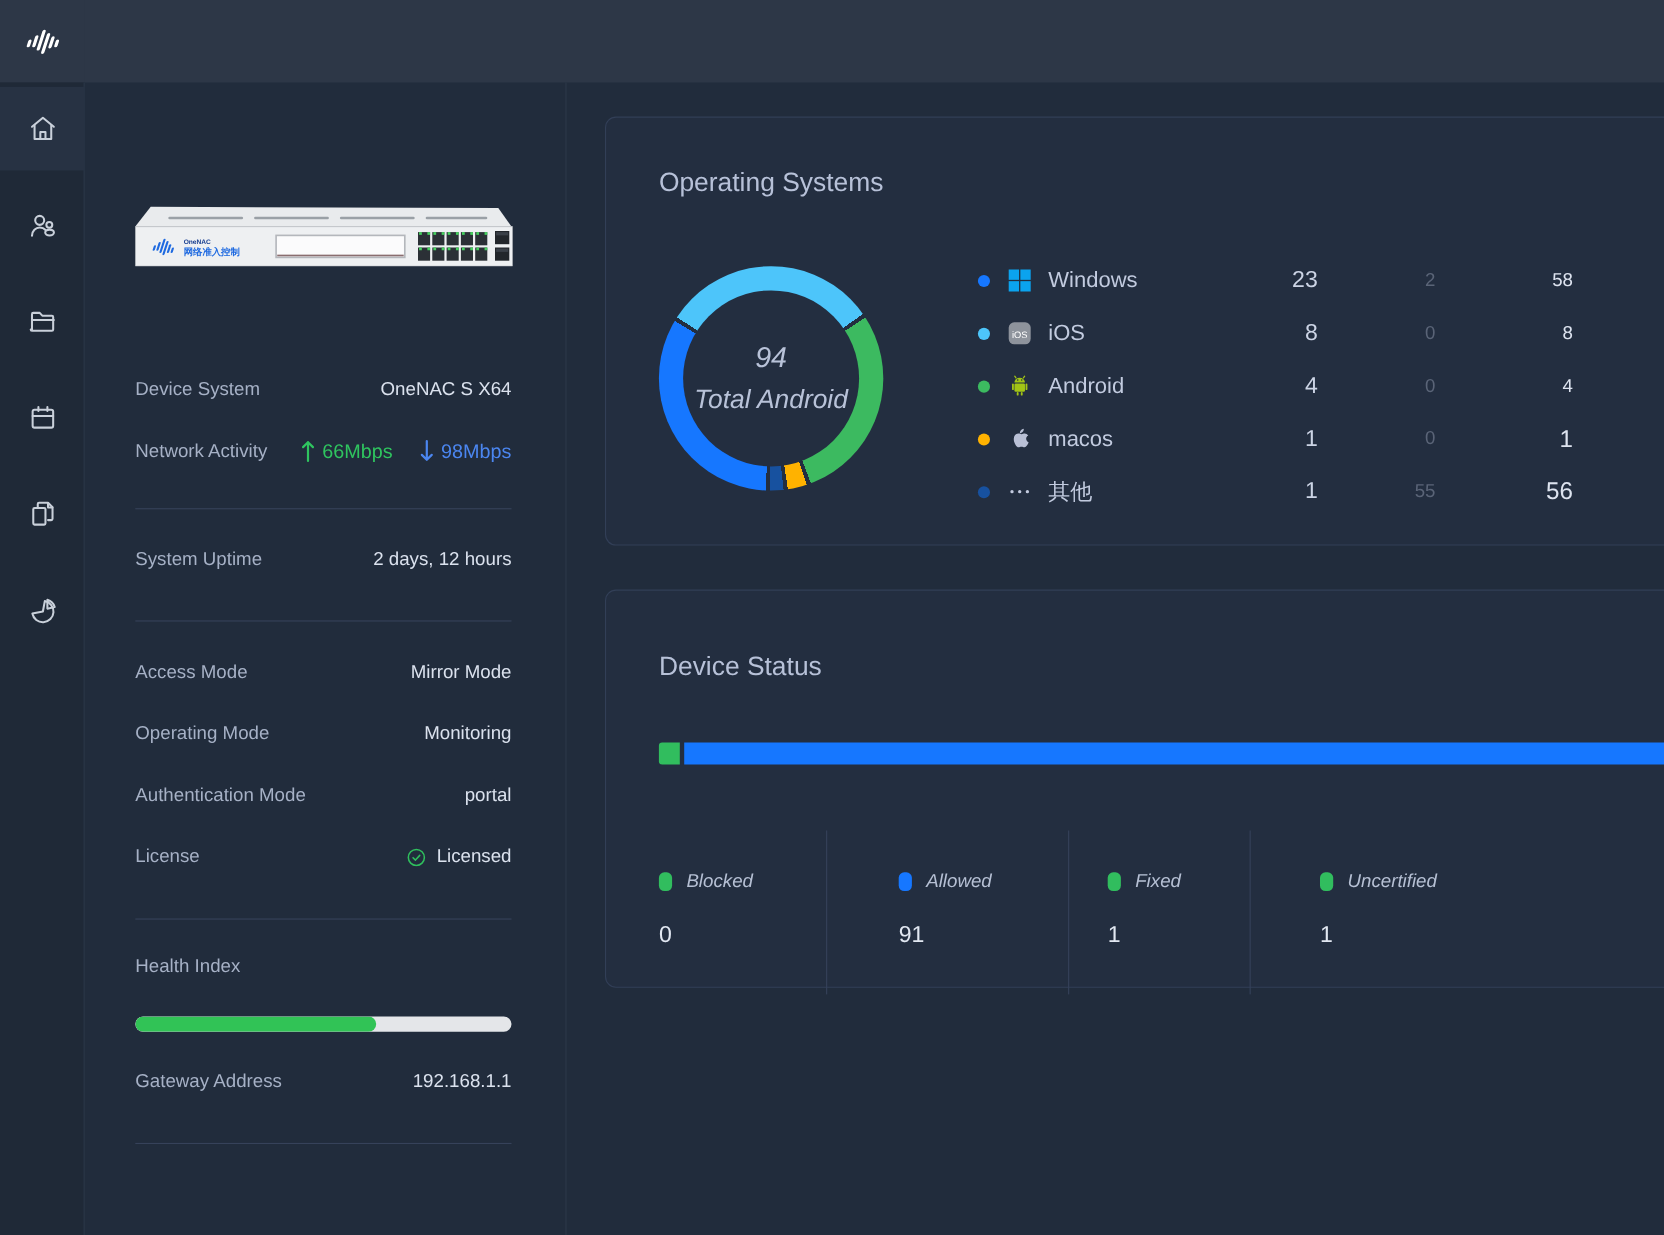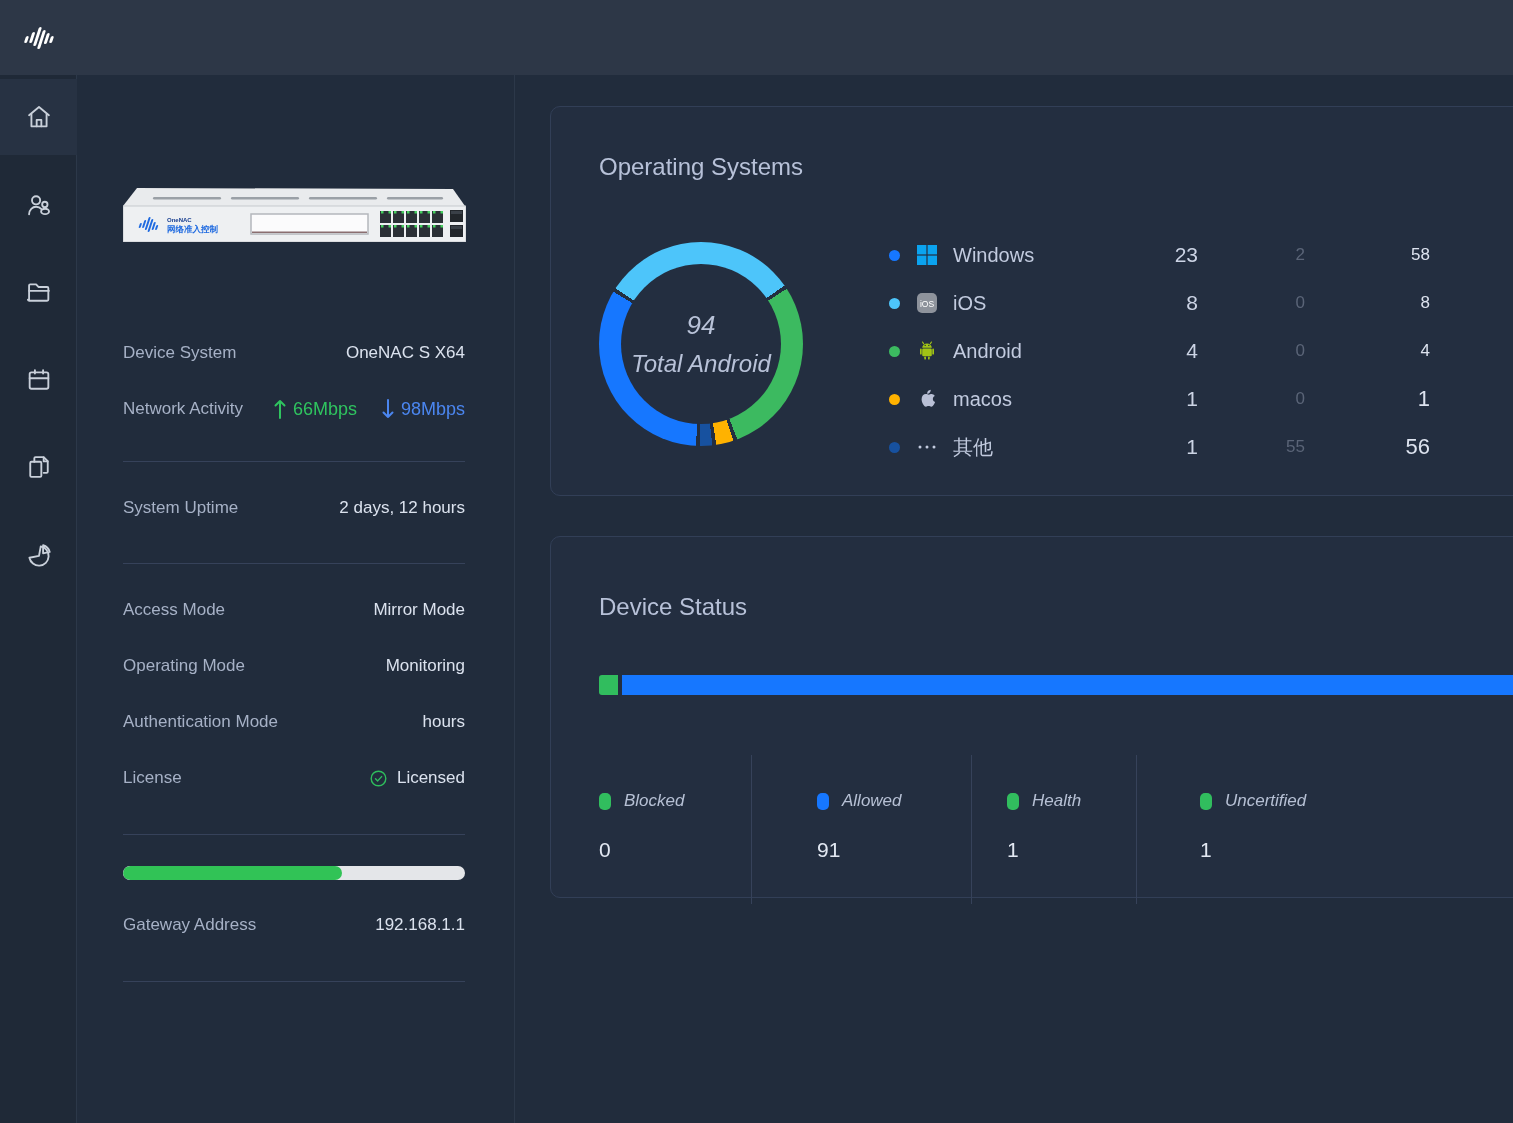--- a/index.html
+++ b/index.html
@@ -241,36 +241,37 @@
     <div class="info-row">
       <span class="info-label">Access Mode</span>
       <span class="info-value">Mirror Mode</span>
     </div>
     <div class="info-row">
       <span class="info-label">Operating Mode</span>
       <span class="info-value">Monitoring</span>
     </div>
     <div class="info-row">
       <span class="info-label">Authentication Mode</span>
-      <span class="info-value">hours</span>
+      <span class="info-value">portal</span>
     </div>
     <div class="info-row" style="margin-bottom:44px;">
       <span class="info-label">License</span>
       <span class="license-value">
         <svg width="17" height="17" viewBox="0 0 17 17" fill="none" stroke="#2fbe5d" stroke-width="1.4" stroke-linecap="round" stroke-linejoin="round">
           <circle cx="8.5" cy="8.5" r="7.3"></circle>
           <path d="M5.5 8.7 L7.7 10.9 L11.6 6.6"></path>
         </svg>
         <span class="info-value">Licensed</span>
       </span>
     </div>
   </div>
 
   <div class="divider"></div>
 
+  <div class="health-label">Health Index</div>
   <div class="health-track">
     <div class="health-fill" style="width: 64%; background: rgb(49, 195, 86);"></div>
   </div>
 
   <div class="info-row gw-row" style="margin-bottom:44px;">
     <span class="info-label">Gateway Address</span>
     <span class="info-value">192.168.1.1</span>
   </div>
 
   <div class="divider"></div>
@@ -388,21 +389,21 @@
     <div class="status-col">
       <div class="status-head">
         <span class="status-dot" style="background: rgb(22, 119, 255);"></span>
         <span class="status-label">Allowed</span>
       </div>
       <div class="status-value">91</div>
     </div>
     <div class="status-col">
       <div class="status-head">
         <span class="status-dot" style="background: rgb(49, 189, 94);"></span>
-        <span class="status-label">Health</span>
+        <span class="status-label">Fixed</span>
       </div>
       <div class="status-value">1</div>
     </div>
     <div class="status-col">
       <div class="status-head">
         <span class="status-dot" style="background: rgb(49, 189, 94);"></span>
         <span class="status-label">Uncertified</span>
       </div>
       <div class="status-value">1</div>
     </div>

